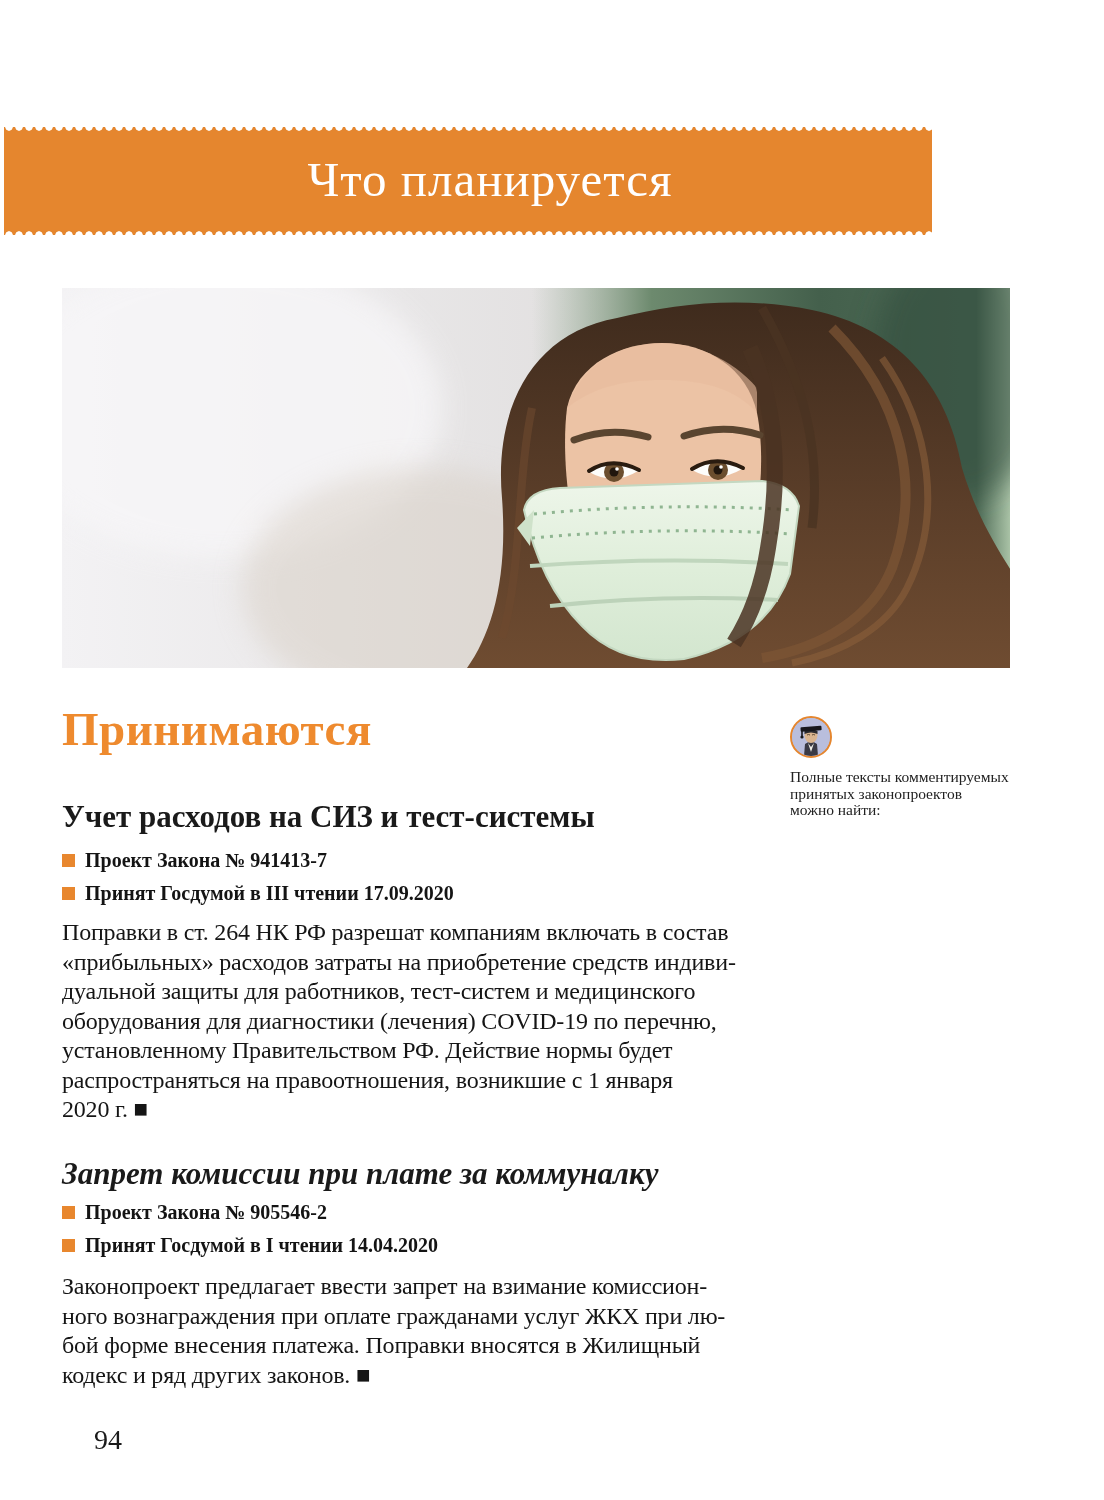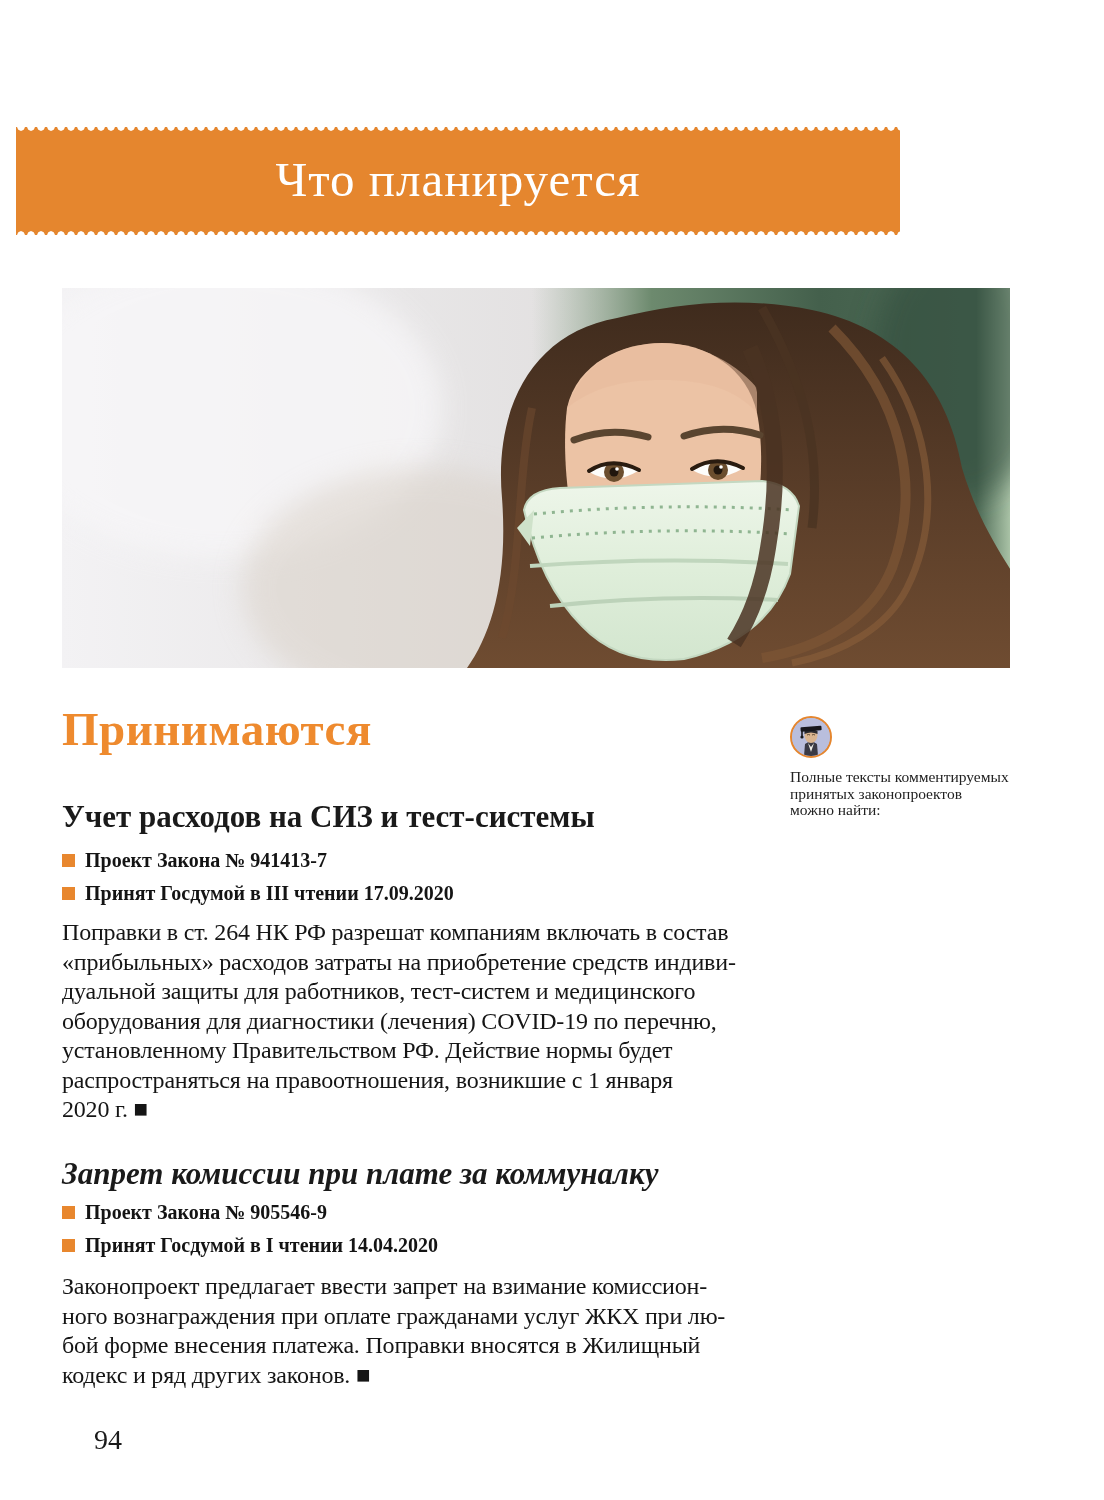--- a/index.html
+++ b/index.html
@@ -3,22 +3,23 @@
 <meta charset="utf-8">
 <style>
   html,body{margin:0;padding:0;}
   body{
     width:1104px;height:1500px;position:relative;background:#ffffff;
     font-family:"Liberation Serif","DejaVu Serif",serif;
     overflow:hidden;
   }
   
   .banner{
-    position:absolute;left:16px;top:127px;width:884px;height:108px;
+    position:absolute;left:4px;top:127px;width:884px;height:108px;
     background:#e5862e;
+    padding-left:44px;
   }
   .banner::before{
     content:"";position:absolute;left:0;top:0;width:100%;height:9px;
     background-image:radial-gradient(circle at 5px 0px,#ffffff 3.4px,rgba(255,255,255,0) 4px);
     background-size:10px 9px;background-repeat:repeat-x;background-position:0 0;
   }
   .banner::after{
     content:"";position:absolute;left:0;bottom:0;width:100%;height:9px;
     background-image:radial-gradient(circle at 5px 9px,#ffffff 3.4px,rgba(255,255,255,0) 4px);
     background-size:10px 9px;background-repeat:repeat-x;background-position:0 0;
@@ -174,21 +175,21 @@
 дуальной защиты для работников, тест-систем и медицинского
 оборудования для диагностики (лечения) COVID-19 по перечню,
 установленному Правительством РФ. Действие нормы будет
 распространяться на правоотношения, возникшие с 1 января
 2020 г. ■</div>
 
 <h2 class="article-title a2-title">Запрет комиссии при плате за коммуналку</h2>
 <div class="bullets b2">
   <div class="bullet-row">
     <span class="bullet-sq"></span>
-    <span class="bullet-text">Проект Закона № 905546-9</span>
+    <span class="bullet-text">Проект Закона № 905546-2</span>
   </div>
   <div class="bullet-row">
     <span class="bullet-sq"></span>
     <span class="bullet-text">Принят Госдумой в I чтении 14.04.2020</span>
   </div>
 </div>
 <div class="body-par p2">Законопроект предлагает ввести запрет на взимание комиссион-
 ного вознаграждения при оплате гражданами услуг ЖКХ при лю-
 бой форме внесения платежа. Поправки вносятся в Жилищный
 кодекс и ряд других законов. ■</div>

